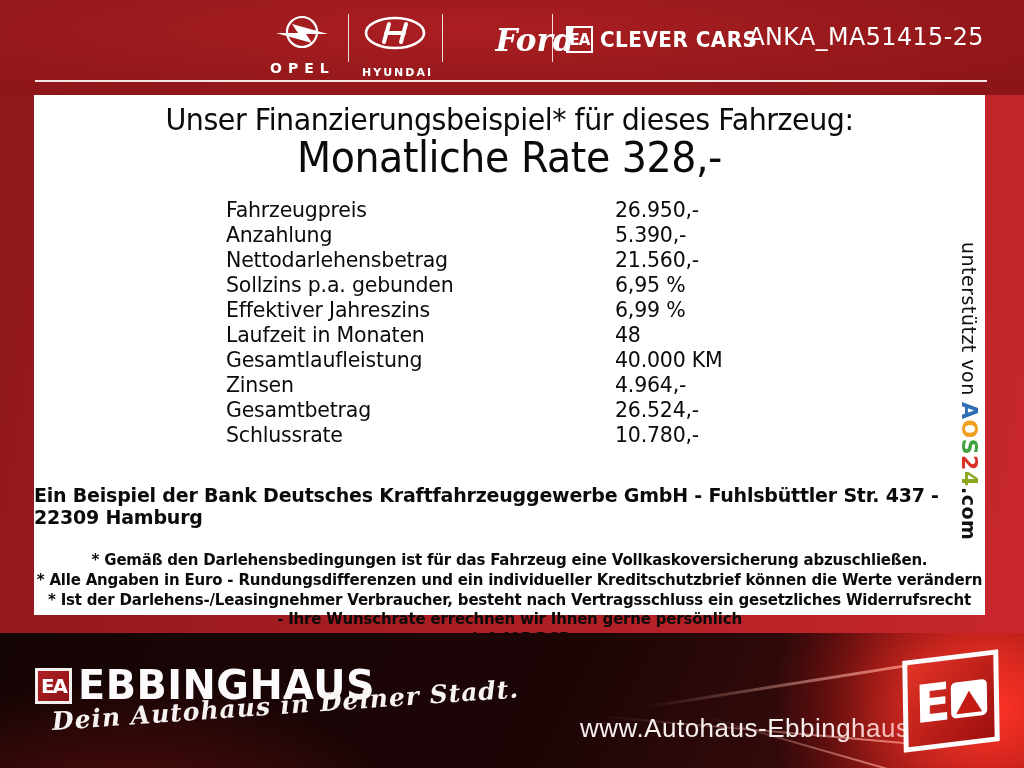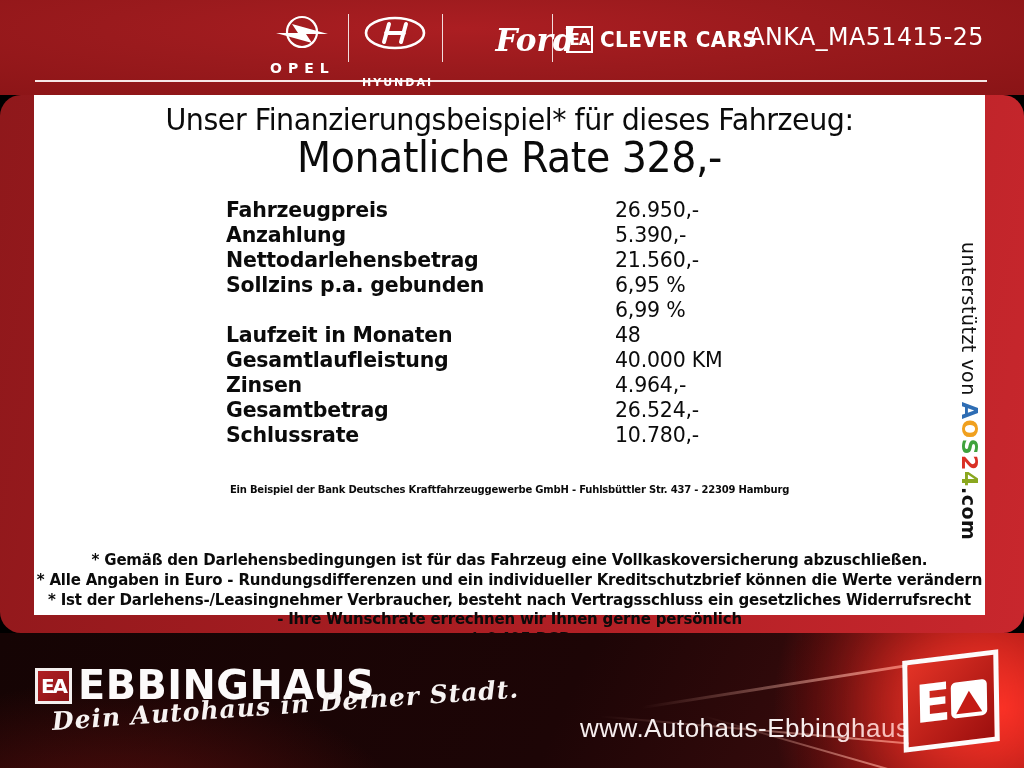--- a/index.html
+++ b/index.html
@@ -12,57 +12,56 @@
     position:absolute; left:0; top:0; width:1024px; height:95px;
     background: radial-gradient(ellipse at 45% 30%, #ab1e22 0%, #9a1a1d 45%, #8a1416 100%);
   }
   .topbar-rule {
     position:absolute; left:35px; top:80px; width:952px; height:2px;
     background:rgba(255,250,248,0.92);
   }
   .brand { position:absolute; color:#fff; text-align:center; }
   .brand-sep { position:absolute; top:14px; width:1px; height:48px; background:rgba(255,255,255,0.85); }
   .opel-label { font-size:14px; letter-spacing:6px; margin-top:2px; font-weight:600; }
-  .hyundai-label { font-size:11px; letter-spacing:2px; margin-top:20px; font-weight:700; }
+  .hyundai-label { font-size:11px; letter-spacing:2px; margin-top:10px; font-weight:700; }
   .ford-script { font-family:"DejaVu Serif", serif; font-style:italic; font-weight:bold; font-size:31px; }
   .clever { display:flex; align-items:center; gap:7px; }
   .clever-box {
     width:27px; height:27px; border:2px solid #fff; display:flex; align-items:center;
     justify-content:center; font-weight:800; font-size:15px; letter-spacing:-1px;
   }
   .clever-text { font-weight:700; font-size:21px; letter-spacing:0.5px; transform:scaleX(0.95); transform-origin:left; }
   .ref-code {
     position:absolute; right:40px; top:22px; color:#fff; font-size:25px;
     transform:scaleX(0.95); transform-origin:right; letter-spacing:0.5px;
   }
 
   
   .mid {
     position:absolute; left:0; top:95px; width:1024px; height:538px;
     background: linear-gradient(100deg, #8f181b 0%, #a81d22 45%, #c8272d 100%);
-    border-radius: 21px;
   }
   .white-panel {
     position:absolute; left:34px; top:0; width:951px; height:520px; background:#fff; color:#0b0b0b;
   }
   .title-line1 {
     position:absolute; left:0; top:6px; width:100%; text-align:center;
     font-size:31px; transform:scaleX(0.92); letter-spacing:-0.5px;
   }
   .title-line2 {
     position:absolute; left:0; top:37px; width:100%; text-align:center;
     font-size:43px; transform:scaleX(0.92); letter-spacing:-0.5px;
   }
   .fin-table { position:absolute; left:0; top:103px; width:100%; }
   .fin-row { position:relative; height:25px; font-size:20.5px; letter-spacing:-0.2px; }
-  .fin-label { position:absolute; left:192px; white-space:nowrap;font-weight:bold; }
+  .fin-label { position:absolute; left:192px; white-space:nowrap; }
   .fin-value { position:absolute; left:581px; white-space:nowrap; }
   .bank-line {
-    position:absolute; left:0; top:389px; width:100%; text-align:center;
-    font-size:10px; font-weight:bold; letter-spacing:-0.2px;
+    position:absolute; left:0; top:389px; width:100%; text-align:left;
+    font-size:19px; font-weight:bold; letter-spacing:-0.2px;
   }
   .notes { position:absolute; left:0; top:421px; width:100%;margin-top:35px; }
   .note-line { text-align:center; font-size:15px; font-weight:bold; line-height:19.8px; letter-spacing:-0.2px; }
 
   .vertical-support {
     position:absolute; right:3px; top:147px; writing-mode:vertical-rl;
     font-size:19px; color:#111; letter-spacing:0.5px; white-space:nowrap;
   }
   .aos-letter { font-weight:800; font-size:22px; }
   .aos-suffix { font-weight:600; }
@@ -181,20 +180,21 @@
           </div>
           <div class="fin-row">
             <span class="fin-label">Nettodarlehensbetrag</span>
             <span class="fin-value">21.560,-</span>
           </div>
           <div class="fin-row">
             <span class="fin-label">Sollzins p.a. gebunden</span>
             <span class="fin-value">6,95 %</span>
           </div>
           <div class="fin-row">
+            <span class="fin-label">Effektiver Jahreszins</span>
             <span class="fin-value">6,99 %</span>
           </div>
           <div class="fin-row">
             <span class="fin-label">Laufzeit in Monaten</span>
             <span class="fin-value">48</span>
           </div>
           <div class="fin-row">
             <span class="fin-label">Gesamtlaufleistung</span>
             <span class="fin-value">40.000 KM</span>
           </div>

